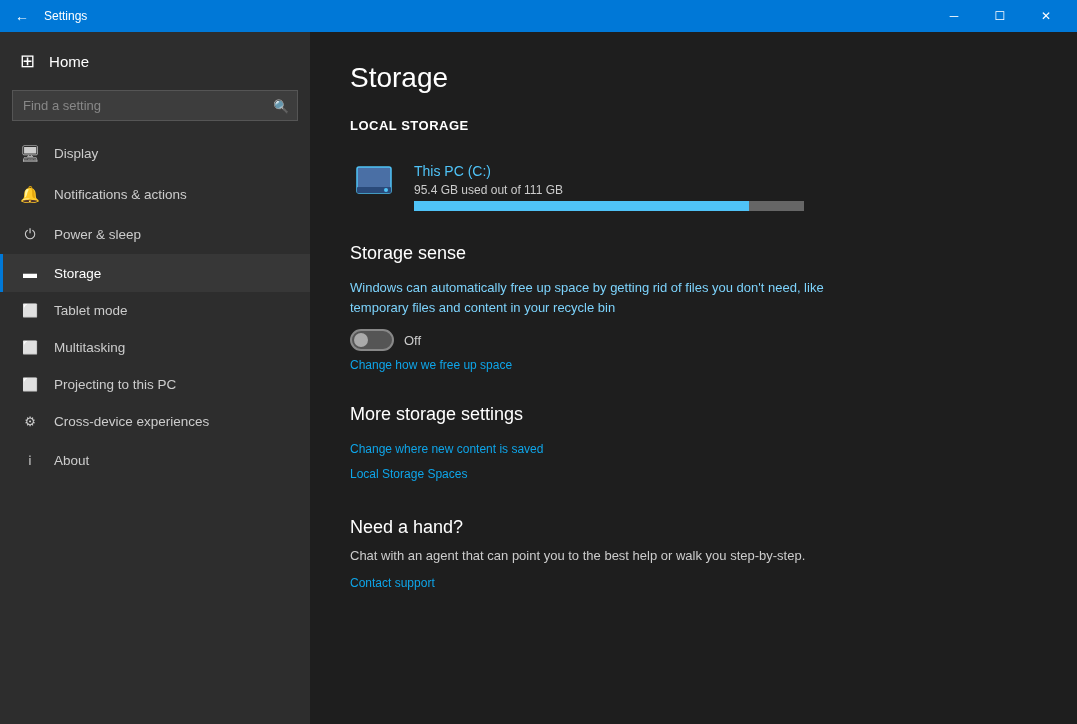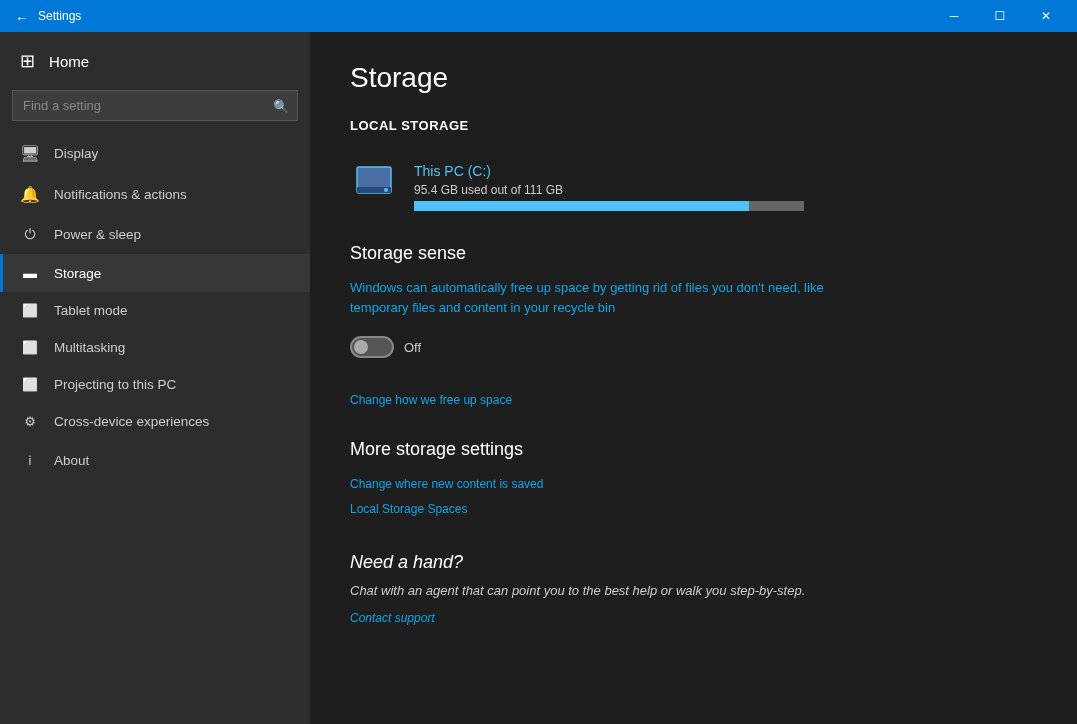--- a/index.html
+++ b/index.html
@@ -28,21 +28,21 @@
       align-items: center;
       justify-content: center;
       cursor: pointer;
       color: white;
       font-size: 14px;
     }
     .title-bar-title {
       flex: 1;
       font-size: 12px;
       color: white;
-      margin-left: 2px;
+      margin-left: 8px;
     }
     .title-bar-controls {
       display: flex;
       gap: 0;
     }
     .title-bar-btn {
       width: 46px;
       height: 32px;
       display: flex;
       align-items: center;
@@ -228,32 +228,32 @@
       margin-bottom: 24px;
     }
     .storage-sense-title {
       font-size: 18px;
       font-weight: 300;
       color: #ffffff;
       margin-bottom: 14px;
     }
     .storage-sense-desc {
       font-size: 13px;
-      color: #0ea5e9;
+      color: #7dd3fc;
       line-height: 1.5;
       max-width: 500px;
-      margin-bottom: 19px;
+      margin-bottom: 12px;
     }
 
     
     .toggle-row {
       display: flex;
       align-items: center;
       gap: 10px;
-      margin-bottom: 32px;
+      margin-bottom: 4px;
     }
     .toggle {
       width: 44px;
       height: 22px;
       background: #555;
       border-radius: 11px;
       position: relative;
       cursor: pointer;
       border: 2px solid #888;
     }
@@ -290,21 +290,20 @@
     .more-storage-title {
       font-size: 18px;
       font-weight: 300;
       color: #ffffff;
       margin-bottom: 14px;
     }
 
     
     .need-hand-section {
       margin-top: 28px;
-      font-style: italic;
     }
     .need-hand-title {
       font-size: 18px;
       font-weight: 300;
       color: #ffffff;
       margin-bottom: 10px;
     }
     .need-hand-desc {
       font-size: 13px;
       color: #cccccc;

